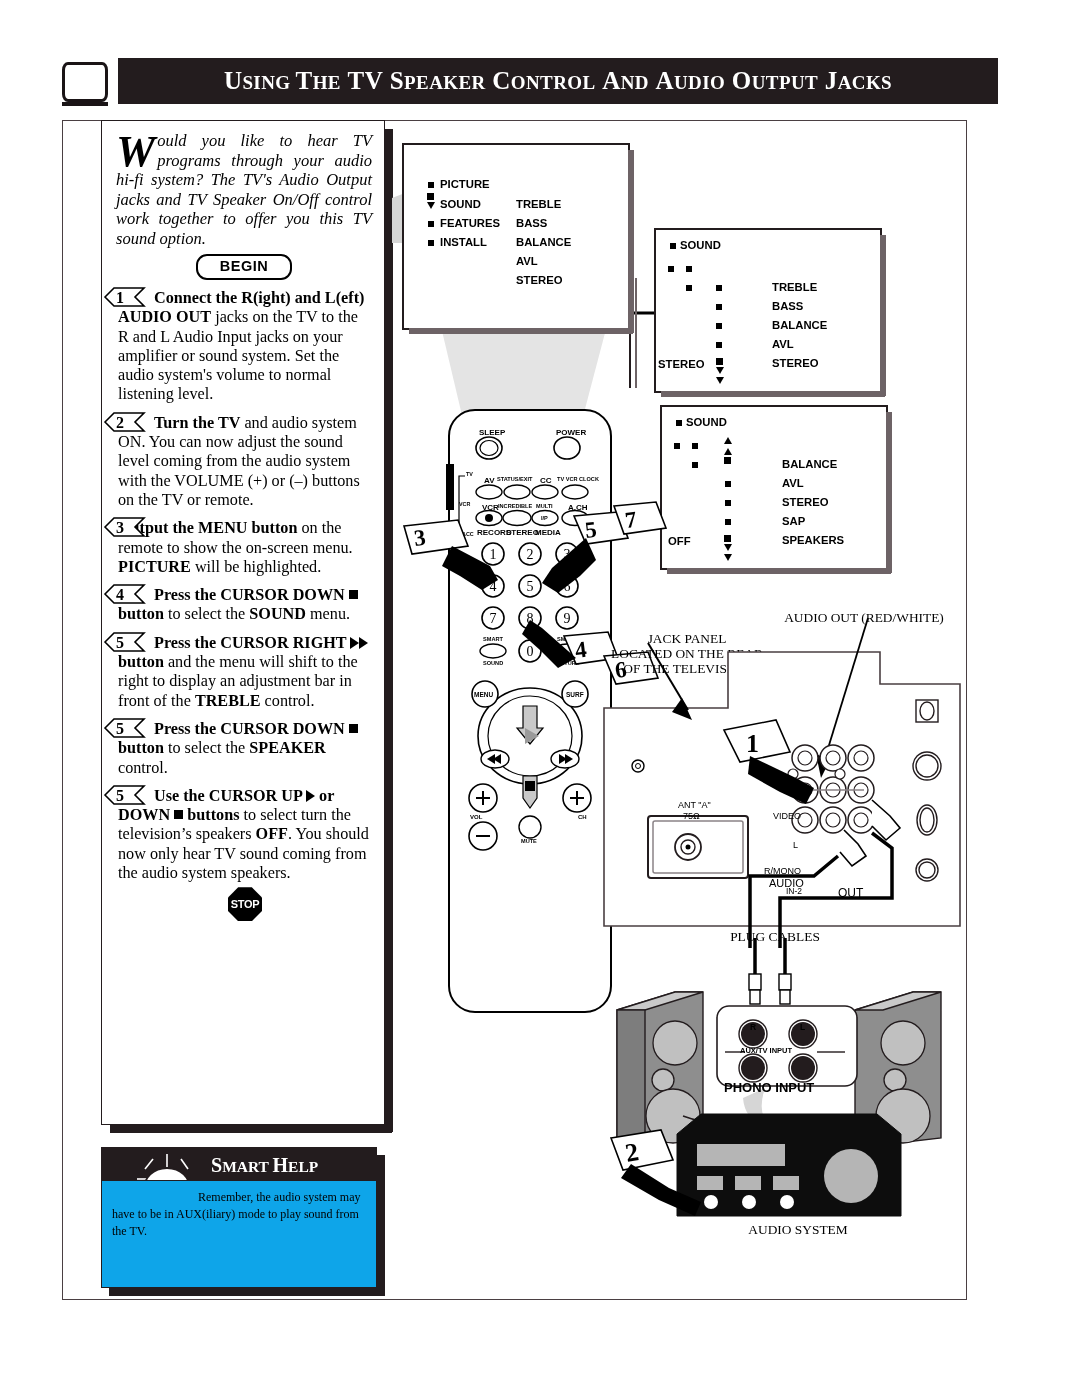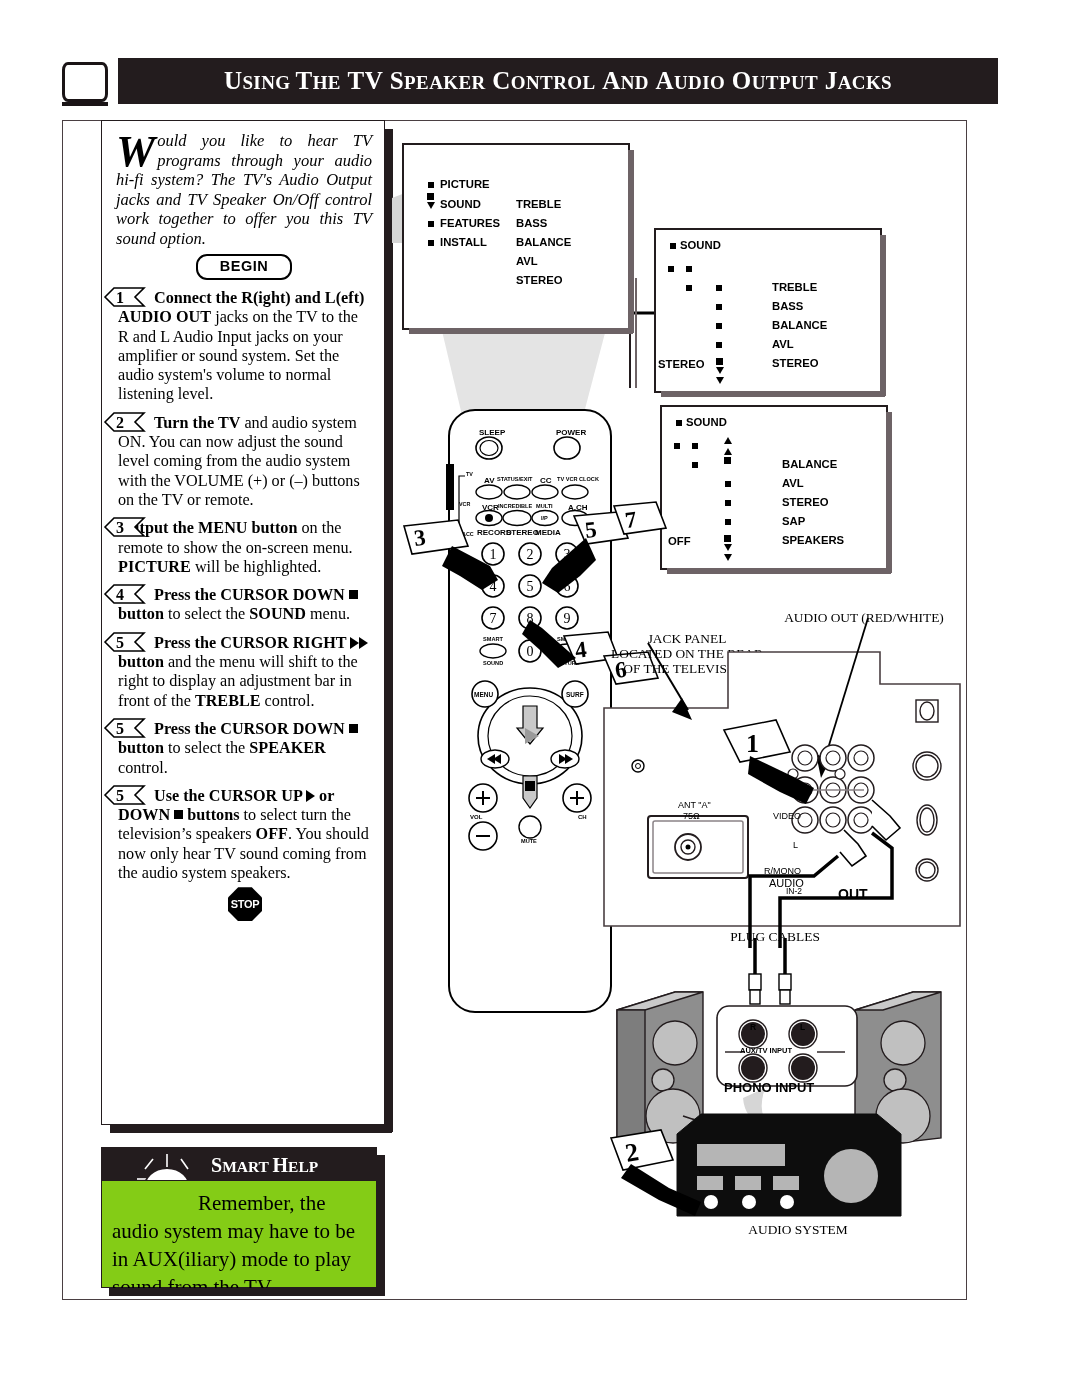--- a/index.html
+++ b/index.html
@@ -34,21 +34,21 @@
   .sq{display:inline-block;width:9px;height:9px;background:#000;vertical-align:1px;}
   .tri{display:inline-block;width:0;height:0;border-left:9px solid #000;border-top:6px solid transparent;border-bottom:6px solid transparent;vertical-align:-1px;}
   .stopsign{display:block;margin:4px auto 2px auto;width:34px;height:34px;background:#000;clip-path:polygon(30% 0,70% 0,100% 30%,100% 70%,70% 100%,30% 100%,0 70%,0 30%);color:#fff;font-family:"Liberation Sans",sans-serif;font-weight:bold;font-size:11px;line-height:34px;text-align:center;letter-spacing:-.3px;}
 
   
   .smart{position:absolute;left:101px;top:1147px;width:276px;height:141px;}
   .smart .hdr{position:absolute;left:0;top:0;width:100%;height:38px;background:#231c1e;}
   .smart .hdr span{position:absolute;left:110px;top:7px;color:#fff;font-family:"Liberation Serif",serif;font-weight:bold;}
   .smart .hdr .b1{font-size:20px;}
   .smart .hdr .b2{font-size:15.5px;}
-  .smart .body{position:absolute;left:0;top:33px;width:100%;height:108px;background:#84cc16;border:1.5px solid #231c1e;box-sizing:border-box;padding:8px 10px 4px 10px;font-size:21px;line-height:28px;}
+  .smart .body{position:absolute;left:0;top:33px;width:100%;height:108px;background:#0ea5e9;border:1.5px solid #231c1e;box-sizing:border-box;padding:8px 10px 4px 10px;font-size:12px;line-height:17px;}
   .smart::after{content:"";position:absolute;left:8px;top:141px;width:276px;height:8px;background:#231c1e;}
   .smart::before{content:"";position:absolute;left:276px;top:8px;width:8px;height:141px;background:#231c1e;}
   .bulb{position:absolute;left:22px;top:4px;width:84px;height:80px;}
 
   
   .diagram{position:absolute;left:390px;top:128px;width:577px;height:1166px;}
   .menu{position:absolute;background:#fff;border:2px solid #231c1e;box-sizing:border-box;}
   .menu::after{content:"";position:absolute;left:5px;top:100%;width:100%;height:6px;background:#6d6366;}
   .menu::before{content:"";position:absolute;left:100%;top:5px;width:6px;height:100%;background:#6d6366;}
   .menu .mi{position:absolute;font-family:"Liberation Sans",sans-serif;font-weight:bold;font-size:11.3px;white-space:nowrap;}
@@ -466,21 +466,21 @@
       <path d="M272,152 L290,168 L300,180 L286,192 L272,178" fill="#fff" stroke="#000" stroke-width="1.6"></path>
       <path d="M272,185 L292,200 L292,250 L180,250 L180,300" fill="none" stroke="#000" stroke-width="3.5"></path>
       <path d="M244,182 L258,196 L266,208 L252,218 L240,204" fill="#fff" stroke="#000" stroke-width="1.6"></path>
       <path d="M238,208 L214,228 L150,228 L150,300" fill="none" stroke="#000" stroke-width="3.5"></path>
     </svg>
     <span class="lbl-s" style="left:383px;top:683px;font-size:9px;font-weight:normal">VIDEO</span>
     <span class="lbl-s" style="left:403px;top:712px;font-size:9px;font-weight:normal">L</span>
     <span class="lbl-s" style="left:379px;top:749px;font-size:11px;font-weight:normal">AUDIO</span>
     <span class="lbl-s" style="left:374px;top:738px;font-size:9px;font-weight:normal">R/MONO</span>
     <span class="lbl-s" style="left:396px;top:758px;font-size:8.5px;font-weight:normal">IN-2</span>
-    <span class="lbl-s" style="left:448px;top:758px;font-size:14px;font-weight:bold">OUT</span>
+    <span class="lbl-s" style="left:448px;top:758px;font-size:12px;font-weight:normal">OUT</span>
     <span class="lbl-s" style="left:288px;top:672px;font-size:9px;font-weight:normal">ANT "A"</span>
     <span class="lbl-s" style="left:293px;top:683px;font-size:9px;font-weight:normal">75Ω</span>
 
     <svg style="position:absolute;left:215px;top:820px" width="362" height="300">
 
       <polygon points="12,62 70,44 98,44 98,190 12,200" fill="#8e8e8e" stroke="#231c1e" stroke-width="1.4"></polygon>
       <polygon points="12,62 70,44 98,44 40,62" fill="#c9c9c9" stroke="#231c1e" stroke-width="1.4"></polygon>
       <rect x="12" y="62" width="28" height="138" fill="#7d7d7d" stroke="#231c1e" stroke-width="1.4"></rect>
       <circle cx="70" cy="95" r="22" fill="#c0c0c0" stroke="#231c1e" stroke-width="1.3"></circle>
       <circle cx="58" cy="132" r="11" fill="#c0c0c0" stroke="#231c1e" stroke-width="1.3"></circle>

